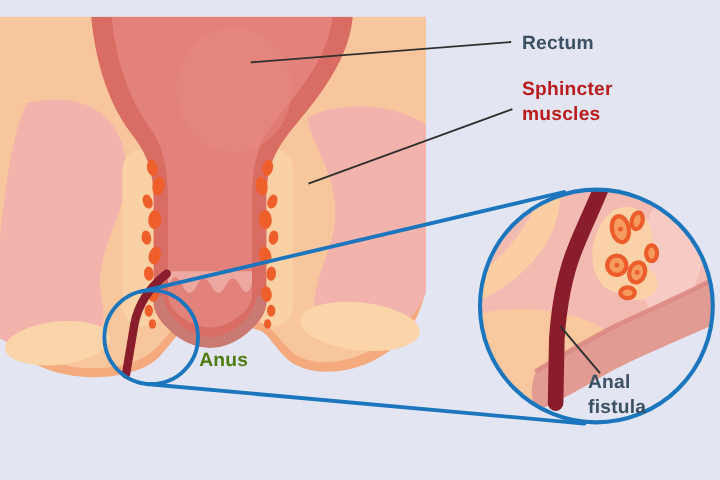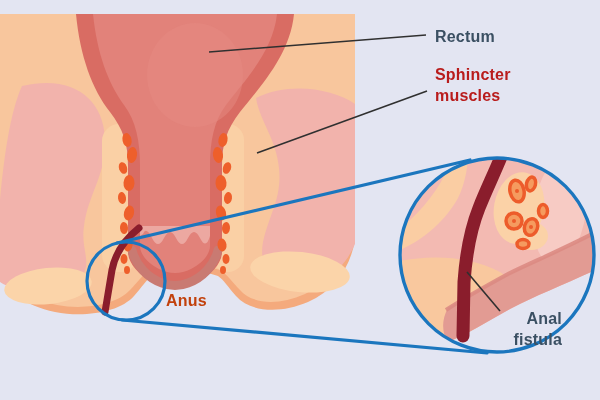--- a/index.html
+++ b/index.html
@@ -1,21 +1,21 @@
 <!DOCTYPE html>
 <html><head>
 <meta charset="utf-8">
 <style>
   html,body{margin:0;padding:0;background:#E3E5F2;}
   .stage{position:relative;width:600px;height:400px;overflow:hidden;
          font-family:"Liberation Sans",sans-serif;background:#E3E5F2;}
   .stage svg{position:absolute;left:0;top:0;}
   .label{position:absolute;font-weight:600;font-size:16px;line-height:21px;
          letter-spacing:.2px;white-space:pre-line;color:#3B5063;}
-  .label.center{text-align:right;}
+  .label.center{text-align:left;}
 </style>
 </head>
 <body>
 
 <div class="stage">
 <svg width="600" height="400" viewBox="0 0 600 400">
   <defs>
     <clipPath id="mainClip">
           <rect x="0" y="14" width="355" height="386"></rect>
         </clipPath>
@@ -122,16 +122,16 @@
 
   <g stroke="#303030" stroke-width="1.6">
     <line x1="209" y1="52" x2="426" y2="35"></line>
     <line x1="257" y1="153" x2="427" y2="91"></line>
   </g>
 </svg>
 
 <div class="label" style="left: 435px; top: 26px; color: rgb(59, 80, 99);">Rectum</div>
 <div class="label" style="left: 435px; top: 64px; color: #b91c1c;">Sphincter
 muscles</div>
-<div class="label" style="left: 166px; top: 290px; color: #c2410c;">Anus</div>
+<div class="label" style="left: 166px; top: 290px; color: #4d7c0f;">Anus</div>
 <div class="label center" style="left: 490px; top: 308px; width: 72px; color: rgb(59, 80, 99);">Anal
 fistula</div>
 </div>
 
 </body></html>

